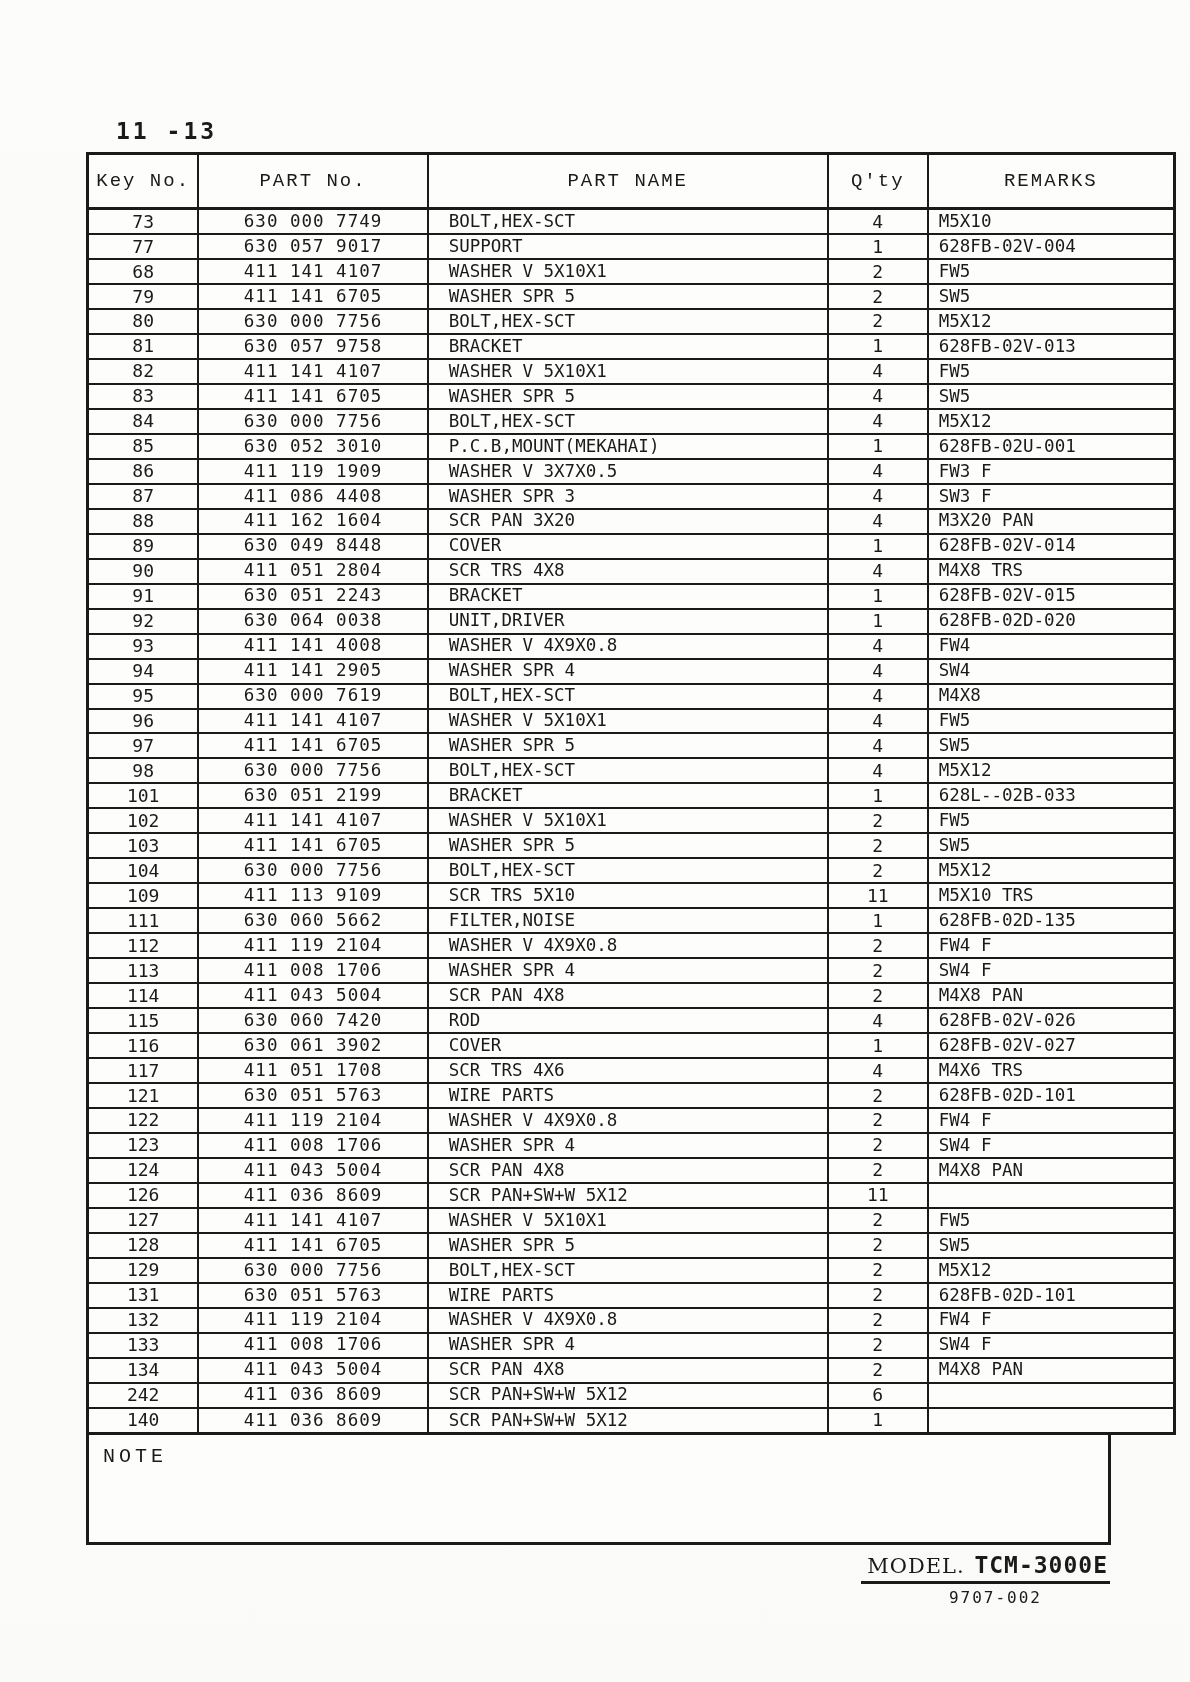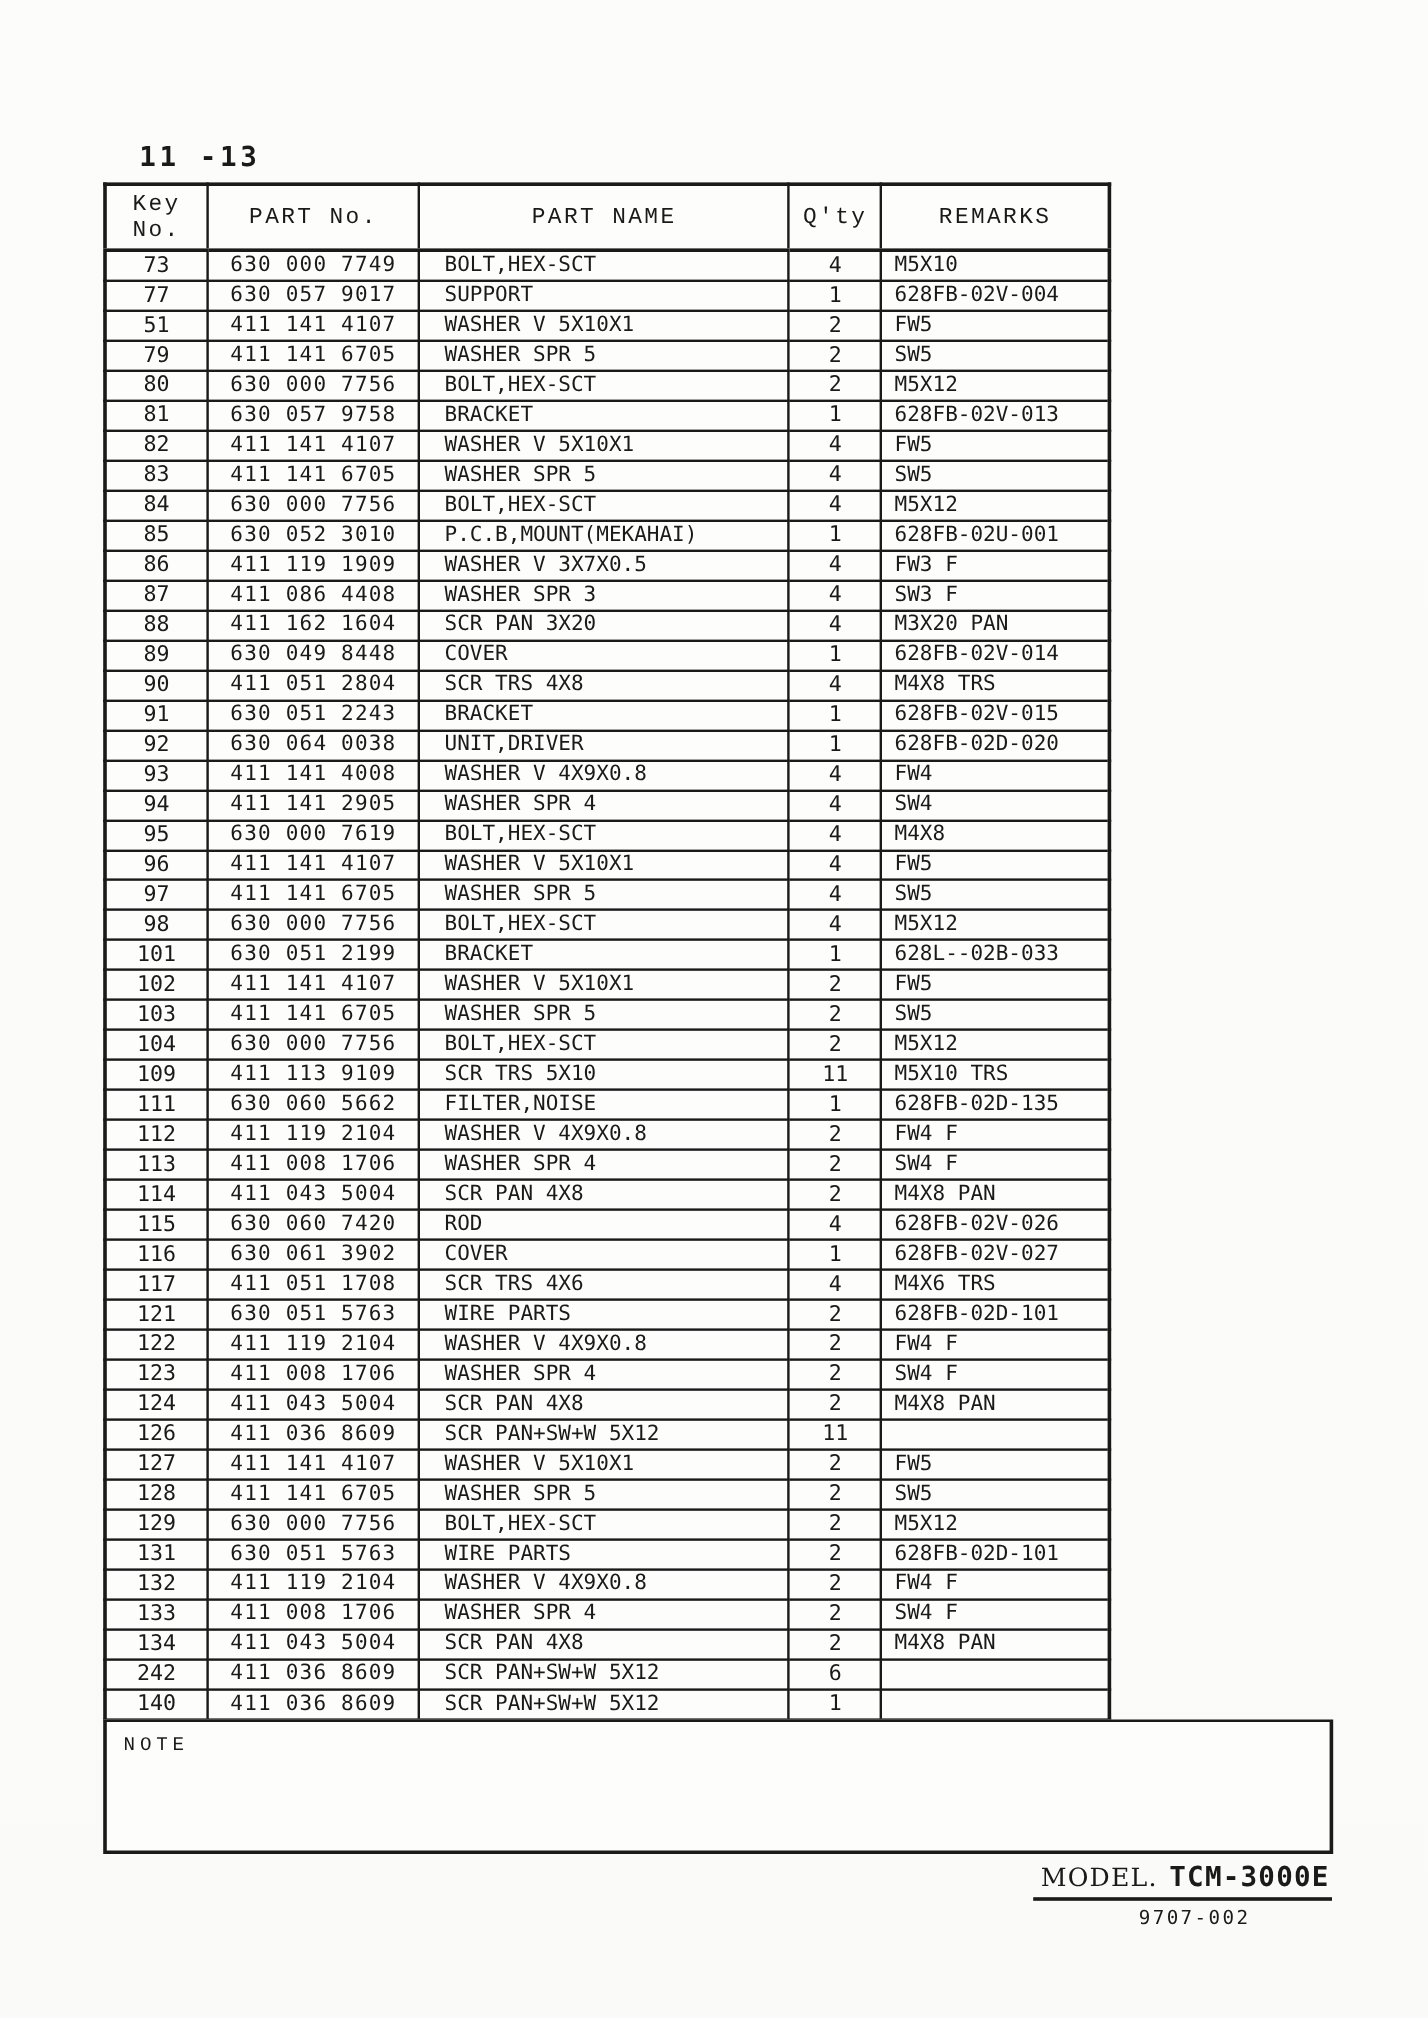--- a/index.html
+++ b/index.html
@@ -13,21 +13,21 @@
   .page {
     position:absolute; inset:0;
     background:linear-gradient(180deg,#fcfcfa 0%, #fafaf8 100%);
   }
   .page-number {
     position:absolute; left:116px; top:118px;
     font-size:23px; font-weight:bold; letter-spacing:3px;
   }
   table.parts-table {
     position:absolute; left:86px; top:152px;
-    width:840px; height:1283px;
+    width:1090px; height:1283px;
     border-collapse:collapse; table-layout:fixed;
     border:3px solid #1a1a1a;
     background:#fdfdfc;
   }
   .parts-table th {
     border:2px solid #1a1a1a;
     border-bottom:3px solid #1a1a1a;
     height:55px;
     font-family:"Liberation Mono", monospace;
     font-weight:normal;
@@ -48,21 +48,21 @@
   .parts-table td.c2 { text-align:left; padding-left:20px; }
   .parts-table td.c3 { text-align:center; font-size:18px; }
   .parts-table td.c4 { text-align:left; padding-left:10px; }
   .note-box {
     position:absolute; left:86px; top:1433px;
     width:1025px; height:112px;
     border:3px solid #1a1a1a; border-top:2px solid #1a1a1a;
     background:#fdfdfc;
     padding:10px 14px;
     font-family:"Liberation Mono", monospace;
-    font-size:16px; letter-spacing:4px;
+    font-size:20px; letter-spacing:4px;
   }
   .footer {
     position:absolute; right:80px; top:1552px;
     text-align:right;
   }
   .model-line {
     display:inline-block;
     border-bottom:3px solid #1a1a1a;
     padding:0 2px 3px 6px;
   }
@@ -113,21 +113,21 @@
           <td class="c4">M5X10</td>
         </tr>
         <tr>
           <td class="c0">77</td>
           <td class="c1">630 057 9017</td>
           <td class="c2">SUPPORT</td>
           <td class="c3">1</td>
           <td class="c4">628FB-02V-004</td>
         </tr>
         <tr>
-          <td class="c0">51</td>
+          <td class="c0">68</td>
           <td class="c1">411 141 4107</td>
           <td class="c2">WASHER V 5X10X1</td>
           <td class="c3">2</td>
           <td class="c4">FW5</td>
         </tr>
         <tr>
           <td class="c0">79</td>
           <td class="c1">411 141 6705</td>
           <td class="c2">WASHER SPR 5</td>
           <td class="c3">2</td>

